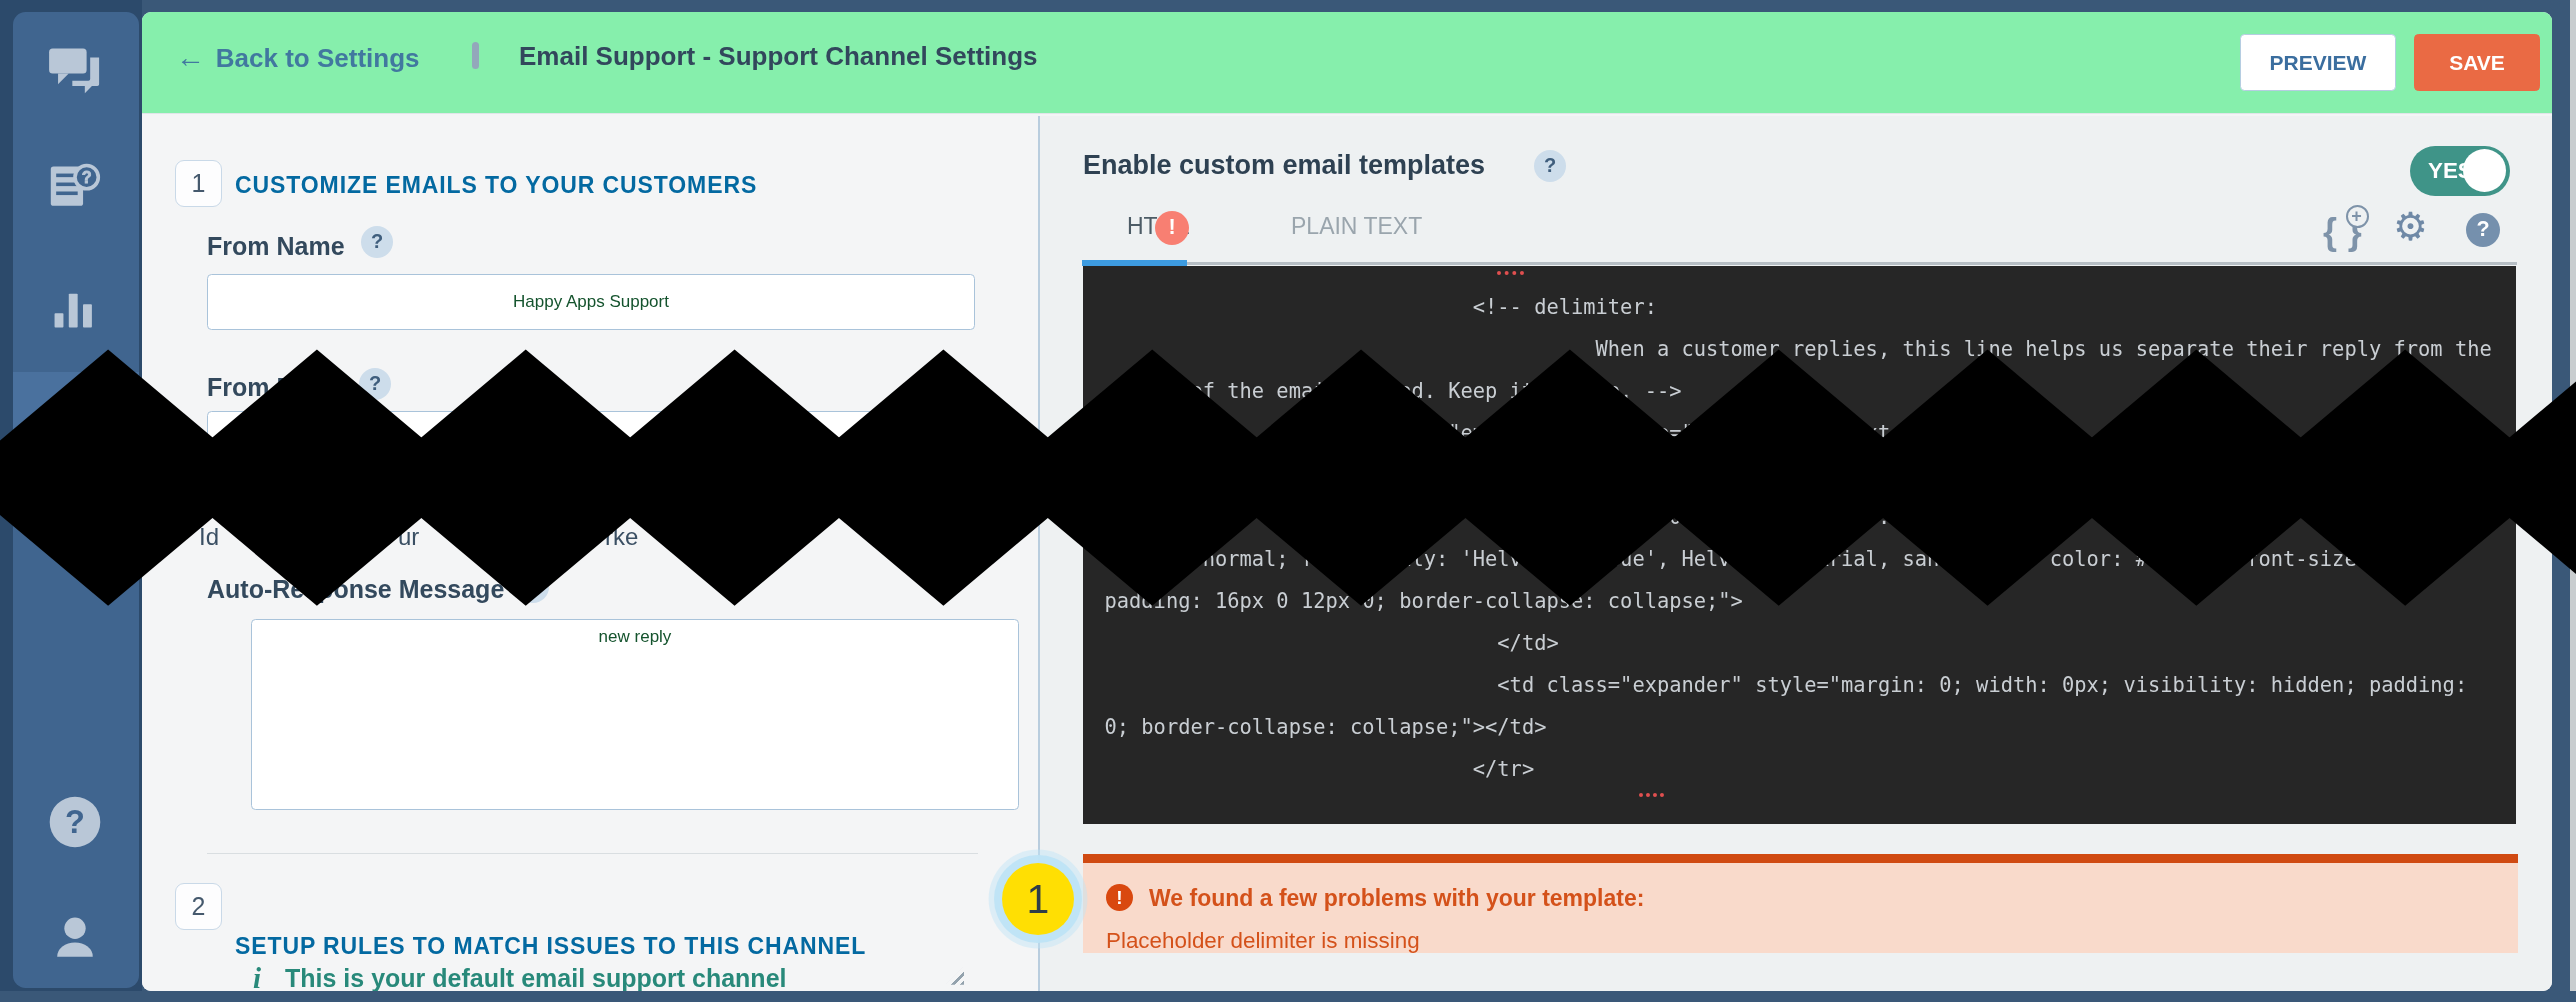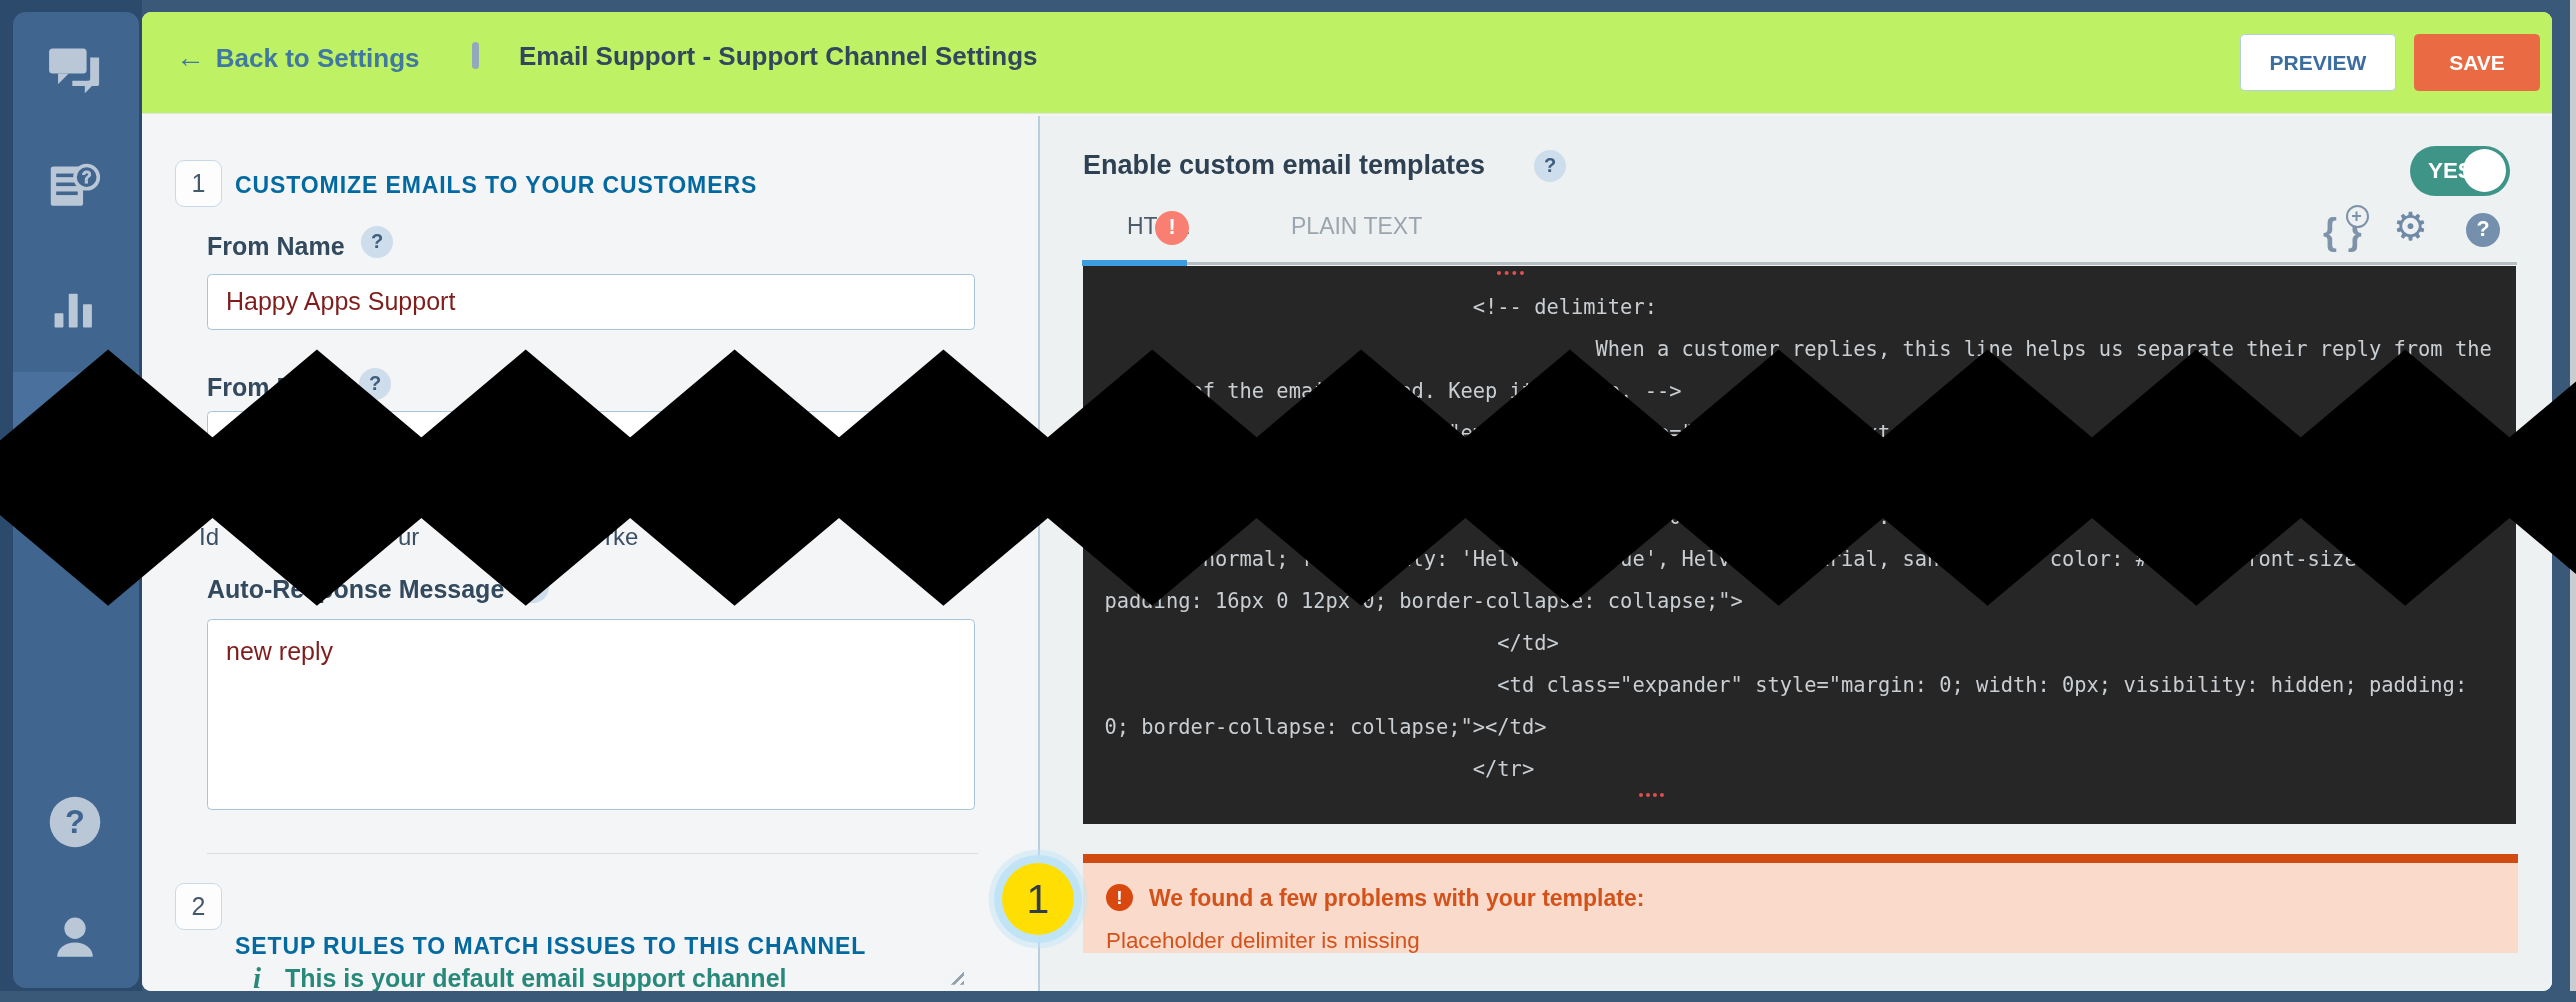--- a/index.html
+++ b/index.html
@@ -12,44 +12,44 @@
   #sidebar-outer { left:0; top:0; width:142px; height:1002px; background:#2c4a6b; }
   #sidebar-col { left:12.6px; top:11.7px; width:126px; height:976px; background:#40658f; border-radius:12.6px; }
   #sidebar-active { left:12.6px; top:372px; width:126px; height:134px; background:#4a719e; }
   .side-ic { left:39px; width:72px; height:72px; display:flex; align-items:center; justify-content:center; color:#b9c7d7; }
   .side-ic svg { display:block; }
 
   
   #card { left:142px; top:11.7px; width:2410px; height:979px; background:#f3f5f6; border-radius:9px; overflow:hidden; }
 
   
-  #hdr { left:0; top:0; width:2410px; height:102px; background:#bef264; border-bottom:1.8px solid #e0e5e9; }
+  #hdr { left:0; top:0; width:2410px; height:102px; background:#86efac; border-bottom:1.8px solid #e0e5e9; }
   #back-link { left:34px; top:29px; font-size:26px; font-weight:bold; color:#41789f; cursor:pointer; }
   #back-link .arr { font-size:29px; margin-right:10.8px; }
   #hdr-sep { left:330px; top:30.5px; width:7.2px; height:27px; background:#93a8bb; border-radius:3.6px; }
   #page-title { left:377px; top:29px; font-size:26px; font-weight:bold; color:#32475c; }
   .btn { top:22.4px; height:57px; border-radius:4.5px; font-size:21px; font-weight:bold; display:flex; align-items:center; justify-content:center; cursor:pointer; }
   #btn-preview { left:2098px; width:156px; background:#ffffff; border:1.8px solid #b5cde1; color:#3b6e9f; }
   #btn-save { left:2272px; width:126px; background:#ea6a44; border:1.8px solid #ea6a44; color:#fff; }
 
   
   #left-panel { left:0; top:104px; width:897px; height:875px; background:#f4f5f6; }
   #right-panel { left:897px; top:104px; width:1514px; height:875px; background:#eef1f2; }
   #v-divider { left:896px; top:104px; width:1.8px; height:875px; background:#b9cdde; }
 
   
   .sec-num { width:47px; height:47px; background:#fdfdfe; border:1.8px solid #c9d9e8; border-radius:9px;
              color:#45596d; font-size:25px; display:flex; align-items:center; justify-content:center; }
   .sec-title { font-size:23px; font-weight:bold; color:#0369a1; letter-spacing:0.9px; }
   .fld-label { font-size:25px; font-weight:bold; color:#33495d; }
   .q-badge { width:32px; height:32px; border-radius:50%; background:#cdddeb; color:#3f5e7d;
              font-size:20px; font-weight:bold; display:flex; align-items:center; justify-content:center; }
-  .inp { background:#fff; border:1.8px solid #a9c3da; border-radius:4.5px; font-size:25px; color:#7f1d1d;
-         font-family:"Liberation Sans",sans-serif; padding:0 18px; }
-  textarea.inp { padding:17px 18px; resize:none; }
+  .inp { background:#fff; border:1.8px solid #a9c3da; border-radius:4.5px; font-size:17px; color:#14532d;
+         font-family:"Liberation Sans",sans-serif; padding:0 18px;text-align:center; }
+  textarea.inp { padding:7px 18px; resize:none;margin-left:44px; }
   .frag { font-size:24px; color:#3a4f63; }
   #resize-grip { left:804px; top:955px; width:18px; height:18px;
      background:repeating-linear-gradient(135deg, transparent 0 3.6px, #93a2ad 3.6px 6.3px); clip-path:polygon(100% 0,100% 100%,0 100%); }
   #divider-h { left:65px; top:841px; width:771px; height:1.8px; background:#d9dee1; }
   #info-i { font-family:"Liberation Serif", serif; font-style:italic; font-weight:bold; font-size:29px; color:#28897a; }
   #info-text { font-size:25px; font-weight:bold; color:#28897a; }
 
   
   #rp-title { left:941px; top:138px; font-size:27px; font-weight:bold; color:#2e4152; }
   #rp-qbadge { left:1392px; top:138px; }

